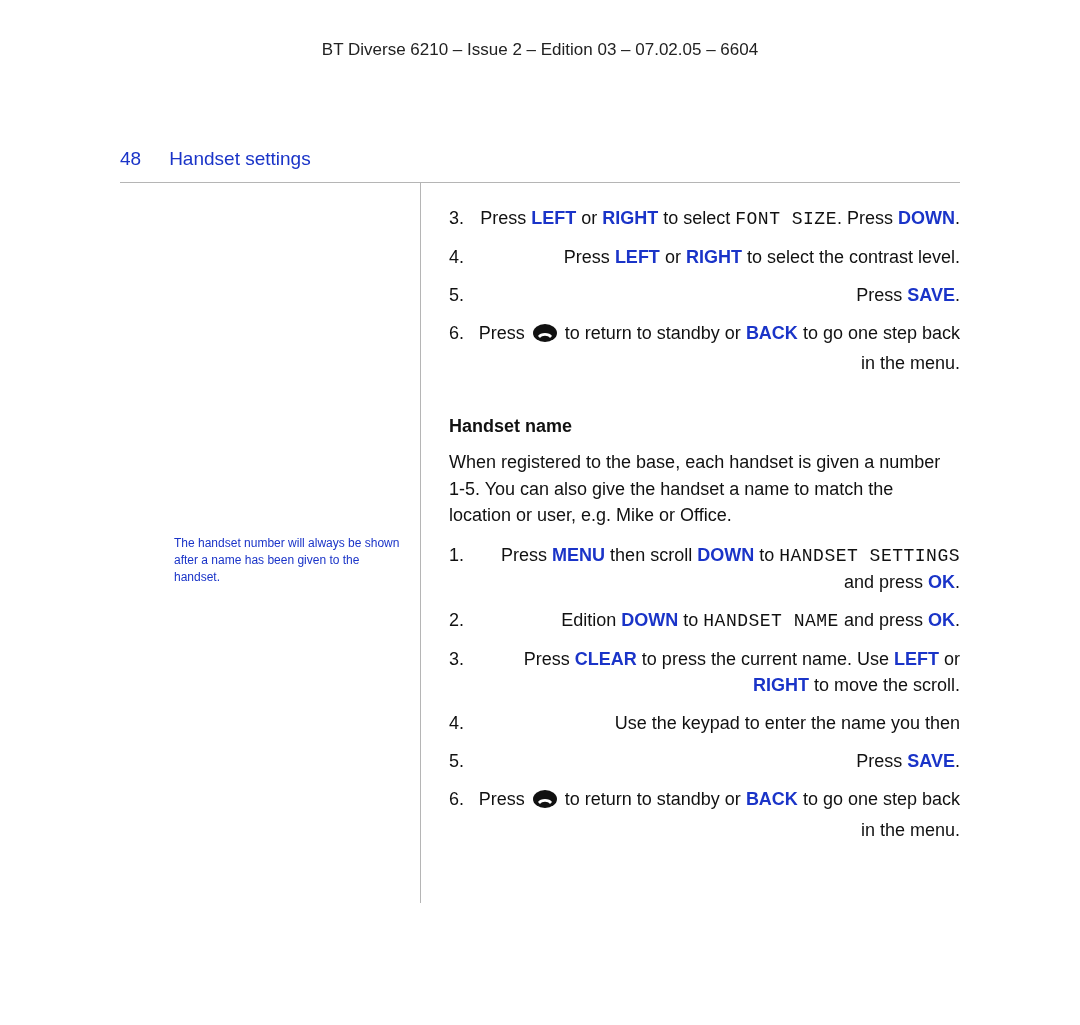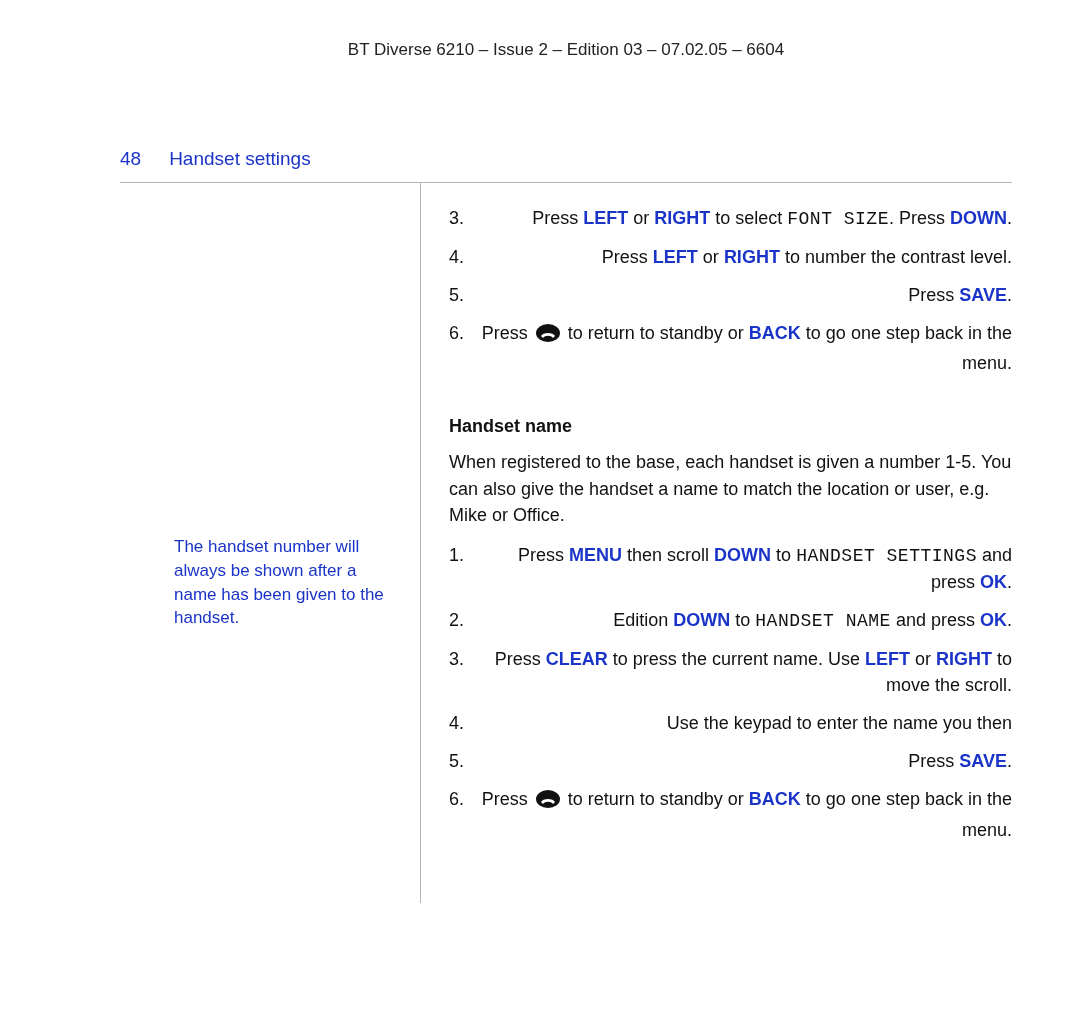--- a/index.html
+++ b/index.html
@@ -11,21 +11,21 @@
     font-family: "Segoe UI", "Lucida Sans", "Lucida Grande", Verdana, sans-serif;
     color: #111111;
     -webkit-font-smoothing: antialiased;
   }
 
   .page {
     position: relative;
     width: 1080px;
     height: 1025px;
     box-sizing: border-box;
-    padding: 40px 68px 0 120px;
+    padding: 40px 120px 0 120px;
   }
 
   .doc-header {
     text-align: center;
     font-size: 17px;
     color: #222222;
     margin-bottom: 88px;
     font-weight: 400;
   }
 
@@ -71,21 +71,21 @@
   }
 
   .right-col {
     flex: 1;
     box-sizing: border-box;
     padding: 22px 0 0 28px;
   }
 
   .side-note {
     color: #1a34c8;
-    font-size: 17px;
+    font-size: 12px;
     line-height: 1.4;
     margin-top: 340px;
   }
 
   .ol {
     margin: 0;
     padding: 0;
     list-style: none;
   }
   .ol > li {
@@ -159,21 +159,21 @@
       <ol class="ol">
         <li>
           <span class="list-num">3.</span>
           <span class="list-body">
             <span>Press </span><span class="k">LEFT</span><span> or </span><span class="k">RIGHT</span><span> to select </span><span class="mono">FONT SIZE</span><span>. Press </span><span class="k">DOWN</span><span>.</span>
           </span>
         </li>
         <li>
           <span class="list-num">4.</span>
           <span class="list-body">
-            <span>Press </span><span class="k">LEFT</span><span> or </span><span class="k">RIGHT</span><span> to number the contrast level.</span>
+            <span>Press </span><span class="k">LEFT</span><span> or </span><span class="k">RIGHT</span><span> to select the contrast level.</span>
           </span>
         </li>
         <li>
           <span class="list-num">5.</span>
           <span class="list-body">
             <span>Press </span><span class="k">SAVE</span><span>.</span>
           </span>
         </li>
         <li>
           <span class="list-num">6.</span>

